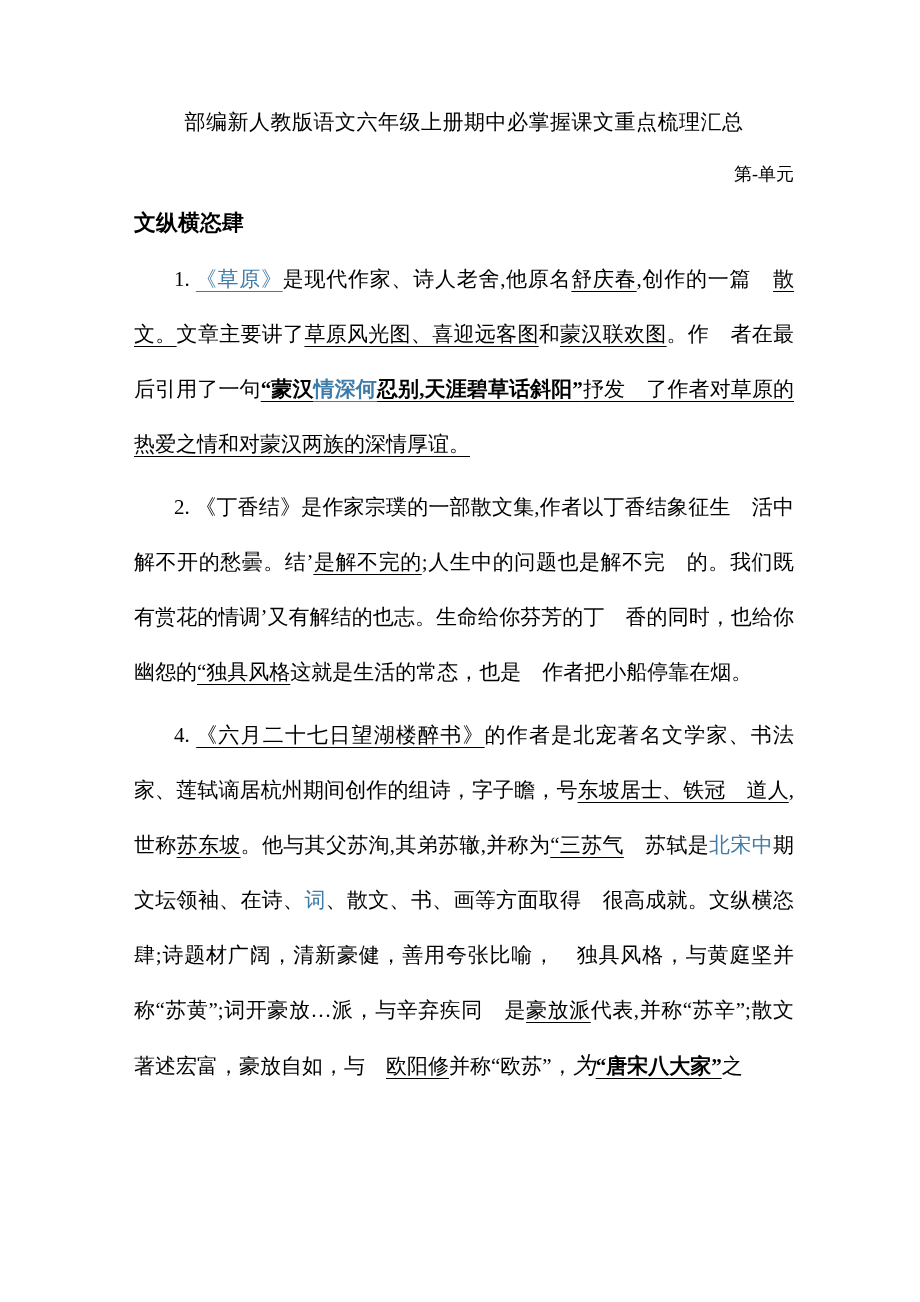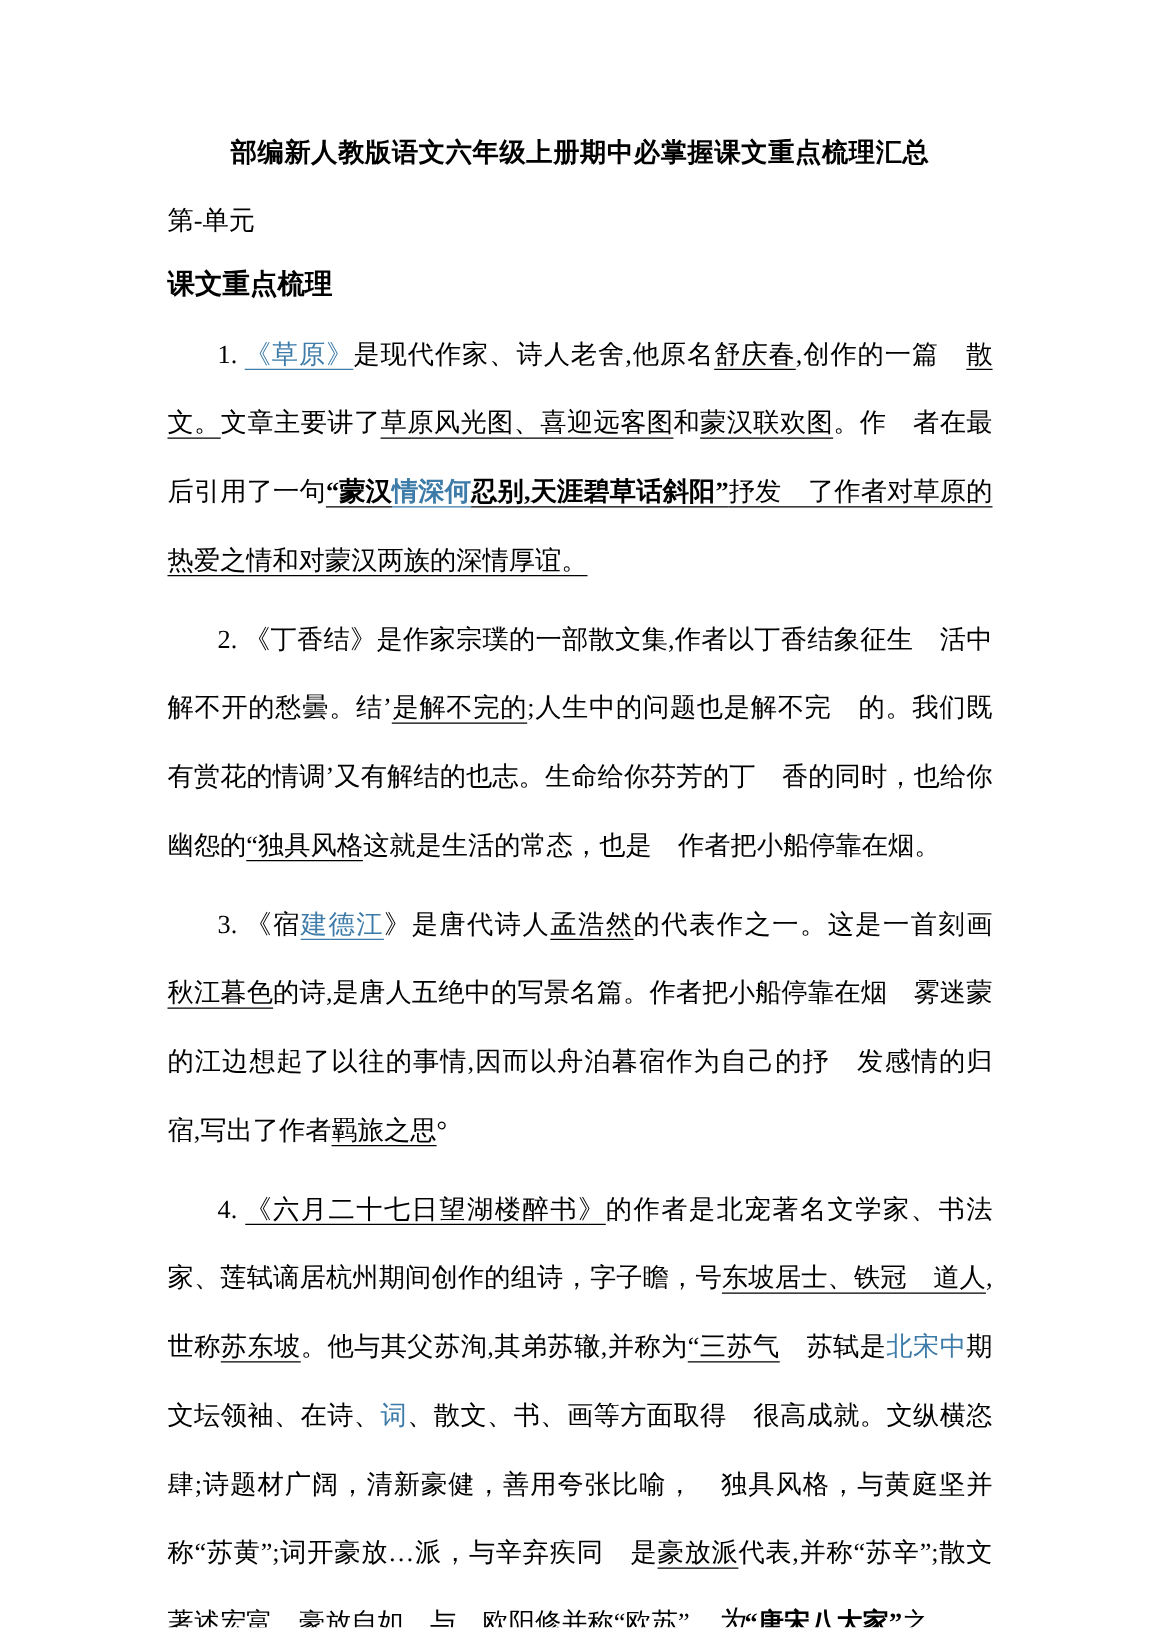--- a/index.html
+++ b/index.html
@@ -3,45 +3,44 @@
 <meta charset="utf-8">
 <style>
   html,body{margin:0;padding:0;background:#ffffff;}
   .page{
     width:920px;height:1302px;box-sizing:border-box;background:#ffffff;
     padding:108px 126px 40px 134px;color:#000;
     font-family:"Liberation Serif","DejaVu Serif",serif;overflow:hidden;
   }
   .title{
     font-family:"Liberation Sans","DejaVu Sans",sans-serif;
-    font-size:21px;font-weight:bold;text-align:center;
+    font-size:21px;font-weight:normal;text-align:center;
     margin:0 0 26px 0;letter-spacing:0.5px;
   }
   .subtitle{
-    font-size:21px;font-weight:normal;text-align:left;margin:0 0 22px 0;
+    font-size:18px;font-weight:normal;text-align:right;margin:0 0 22px 0;
   }
   .heading{
     font-family:"Liberation Sans","DejaVu Sans",sans-serif;
     font-size:22px;font-weight:bold;margin:0 0 14px 0;
   }
   .paragraphs{width:100%;}
   .para{
     font-size:21px;line-height:55px;text-align:justify;
     text-indent:40px;margin:0 0 8px 0;
   }
   .u{text-decoration:underline;text-underline-offset:5px;text-decoration-thickness:1px;}
   .b{font-weight:bold;}
   .i{font-style:italic;font-size:23px;}
 </style>
 </head>
 <body>
 
 <div class="page">
   <h1 class="title">部编新人教版语文六年级上册期中必掌握课文重点梳理汇总</h1>
   <div class="subtitle">第-单元</div>
-  <h2 class="heading">课文重点梳理</h2>
+  <h2 class="heading">文纵横恣肆</h2>
   <div class="paragraphs">
       <p class="para"><span>1. </span><span class="u" style="color: rgb(61, 123, 168);">《草原》</span><span>是现代作家、诗人老舍,他原名</span><span class="u">舒庆春</span><span>,创作的一篇　</span><span class="u">散文。</span><span>文章主要讲了</span><span class="u">草原风光图、喜迎远客图</span><span>和</span><span class="u">蒙汉联欢图</span><span>。作　者在最后引用了一句</span><span class="u b">“蒙汉</span><span class="u b" style="color: rgb(61, 123, 168);">情深何</span><span class="u b">忍别,天涯碧草话斜阳”</span><span class="u">抒发　了作者对草原的热爱之情和对蒙汉两族的深情厚谊。</span></p>
       <p class="para"><span>2. 《丁香结》是作家宗璞的一部散文集,作者以丁香结象征生　活中解不开的愁曇。结’</span><span class="u">是解不完的</span><span>;人生中的问题也是解不完　的。我们既有赏花的情调’又有解结的也志。生命给你芬芳的丁　香的同时，也给你幽怨的</span><span class="u">“独具风格</span><span>这就是生活的常态，也是　作者把小船停靠在烟。</span></p>
-      <p class="para"><span>3. 《宿</span><span class="u" style="color: rgb(61, 123, 168);">建德江</span><span>》是唐代诗人</span><span class="u">孟浩然</span><span>的代表作之一。这是一首刻画　</span><span class="u">秋江暮色</span><span>的诗,是唐人五绝中的写景名篇。作者把小船停靠在烟　雾迷蒙的江边想起了以往的事情,因而以舟泊暮宿作为自己的抒　发感情的归宿,写出了作者</span><span class="u">羁旅之思</span><span>°</span></p>
       <p class="para"><span>4. </span><span class="u">《六月二十七日望湖楼醉书》</span><span>的作者是北宠著名文学家、书法　家、莲轼谪居杭州期间创作的组诗，字子瞻，号</span><span class="u">东坡居士、铁冠　道人</span><span>,世称</span><span class="u">苏东坡</span><span>。他与其父苏洵,其弟苏辙,并称为</span><span class="u">“三苏气</span><span>　苏轼是</span><span style="color: rgb(61, 123, 168);">北宋中</span><span>期文坛领袖、在诗、</span><span style="color: rgb(61, 123, 168);">词</span><span>、散文、书、画等方面取得　很高成就。文纵横恣肆;诗题材广阔，清新豪健，善用夸张比喻，　独具风格，与黄庭坚并称“苏黄”;词开豪放…派，与辛弃疾同　是</span><span class="u">豪放派</span><span>代表,并称“苏辛”;散文　著述宏富，豪放自如，与　</span><span class="u">欧阳修</span><span>并称“欧苏”，</span><span class="i">为</span><span class="u b">“唐宋八大家”</span><span>之</span></p>
     </div>
 </div>
 
 </body></html>

